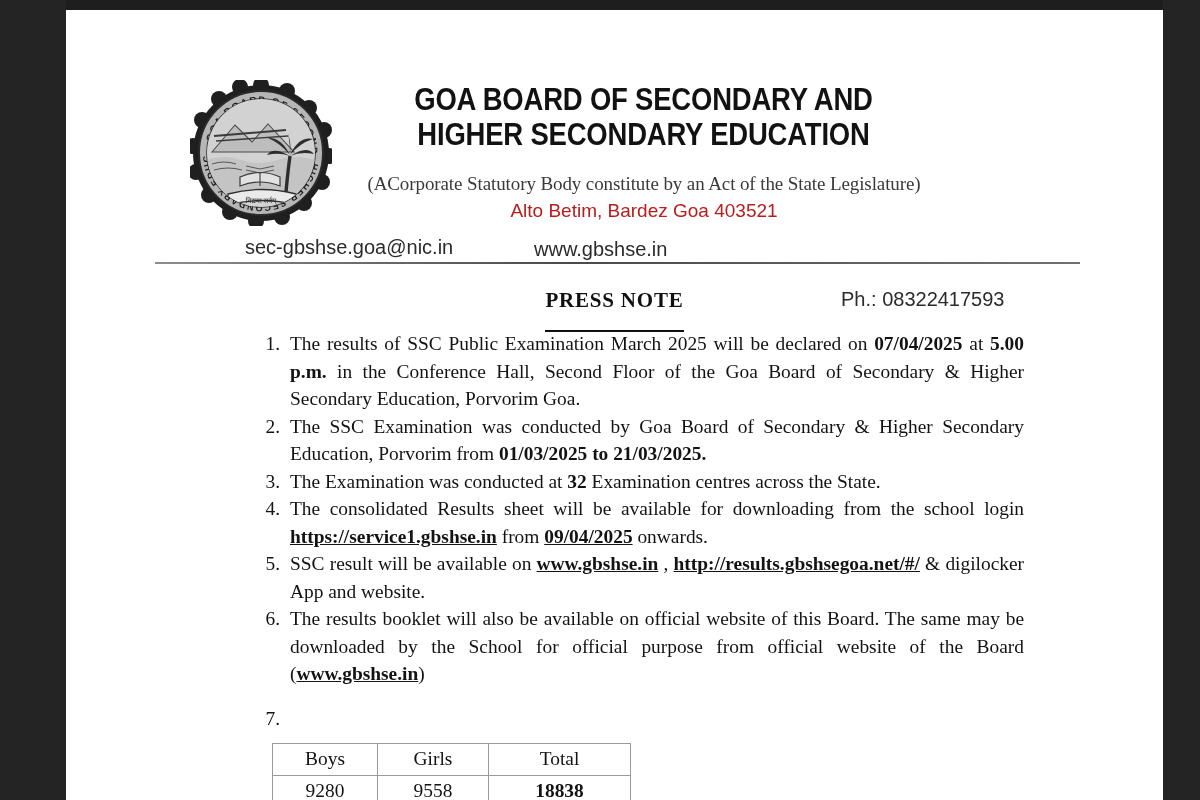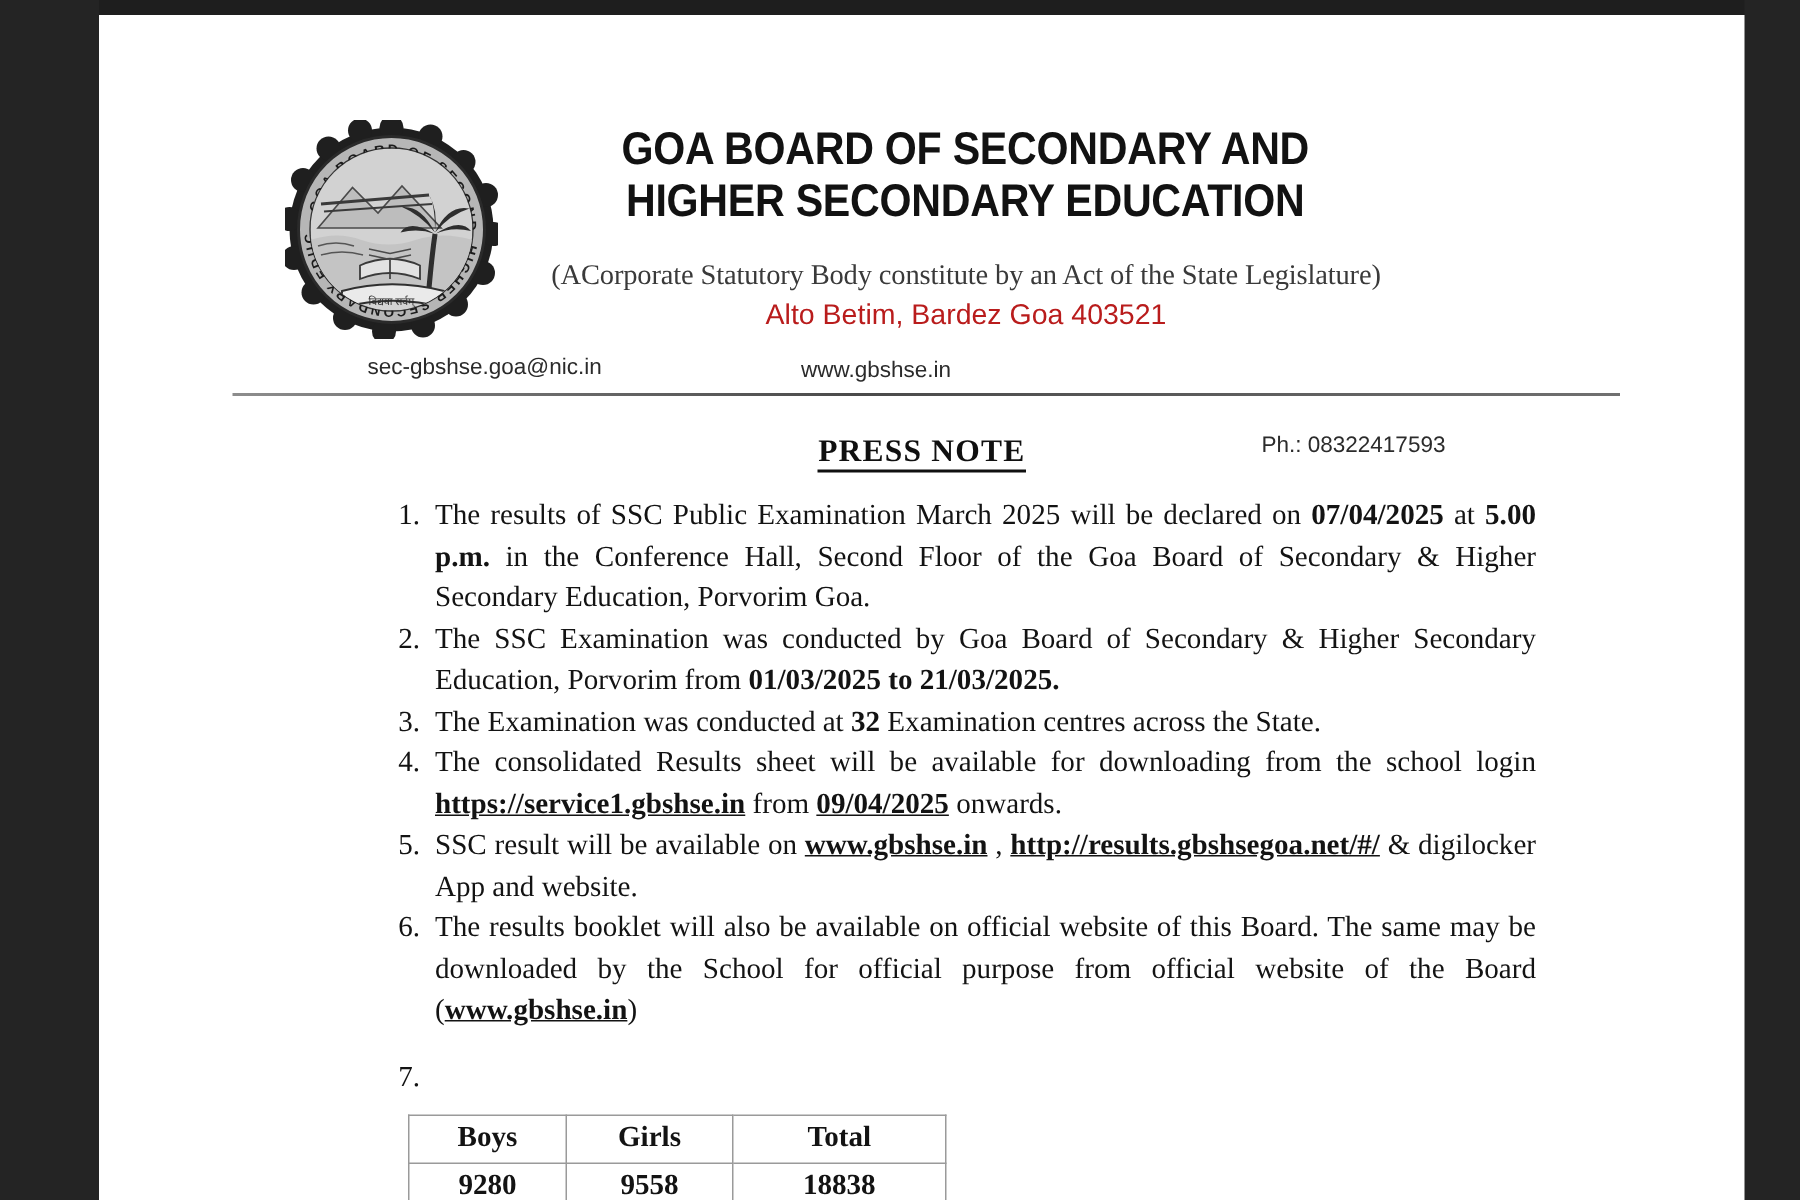--- a/index.html
+++ b/index.html
@@ -99,21 +99,21 @@
     color: #b91c1c;
   }
 
   #contact-row {
     position: absolute;
     left: 95px;
     top: 226px;
     width: 950px;
     height: 26px;
     font-family: "Liberation Sans", sans-serif;
-    font-size: 15px;
+    font-size: 20px;
     color: #2b2b2b;
   }
   #contact-email   { position:absolute; left: 84px;  top: 0; }
   #contact-website { position:absolute; left: 373px; top: 2px; }
   #contact-phone   { position:absolute; left: 680px; top: 4px; margin-top: 48px; }
 
   #header-rule {
     position: absolute;
     left: 89px;
     top: 252px;
@@ -131,21 +131,21 @@
     width: 1097px;
     text-align: center;
     font-family: "Liberation Serif", serif;
     font-weight: bold;
     font-size: 21px;
     letter-spacing: 0.8px;
     color: #101010;
   }
   #press-note-heading span {
     border-bottom: 2px solid #101010;
-    padding-bottom: 1px;
+    padding-bottom: 18px;
   }
 
   #notes-list {
     position: absolute;
     left: 183px;
     top: 320px;
     width: 775px;
     font-family: "Liberation Serif", serif;
     font-size: 19.4px;
     line-height: 27.5px;
@@ -180,21 +180,21 @@
     border-collapse: collapse;
     font-family: "Liberation Serif", serif;
     font-size: 19.4px;
     color: #131313;
     table-layout: fixed;
   }
   #candidates-table td,
   #candidates-table th {
     border: 1px solid #9a9a9a;
     text-align: center;
-    font-weight: bold;
+    font-weight: normal;
     padding: 2px 0 3px 0;
     height: 26px;
   }
   #candidates-table .col-boys  { width: 104px; }
   #candidates-table .col-girls { width: 110px; }
   #candidates-table .col-total { width: 141px; }
   #candidates-table .cell-total-value { font-weight: bold; }
 </style>
 </head>
 <body>

